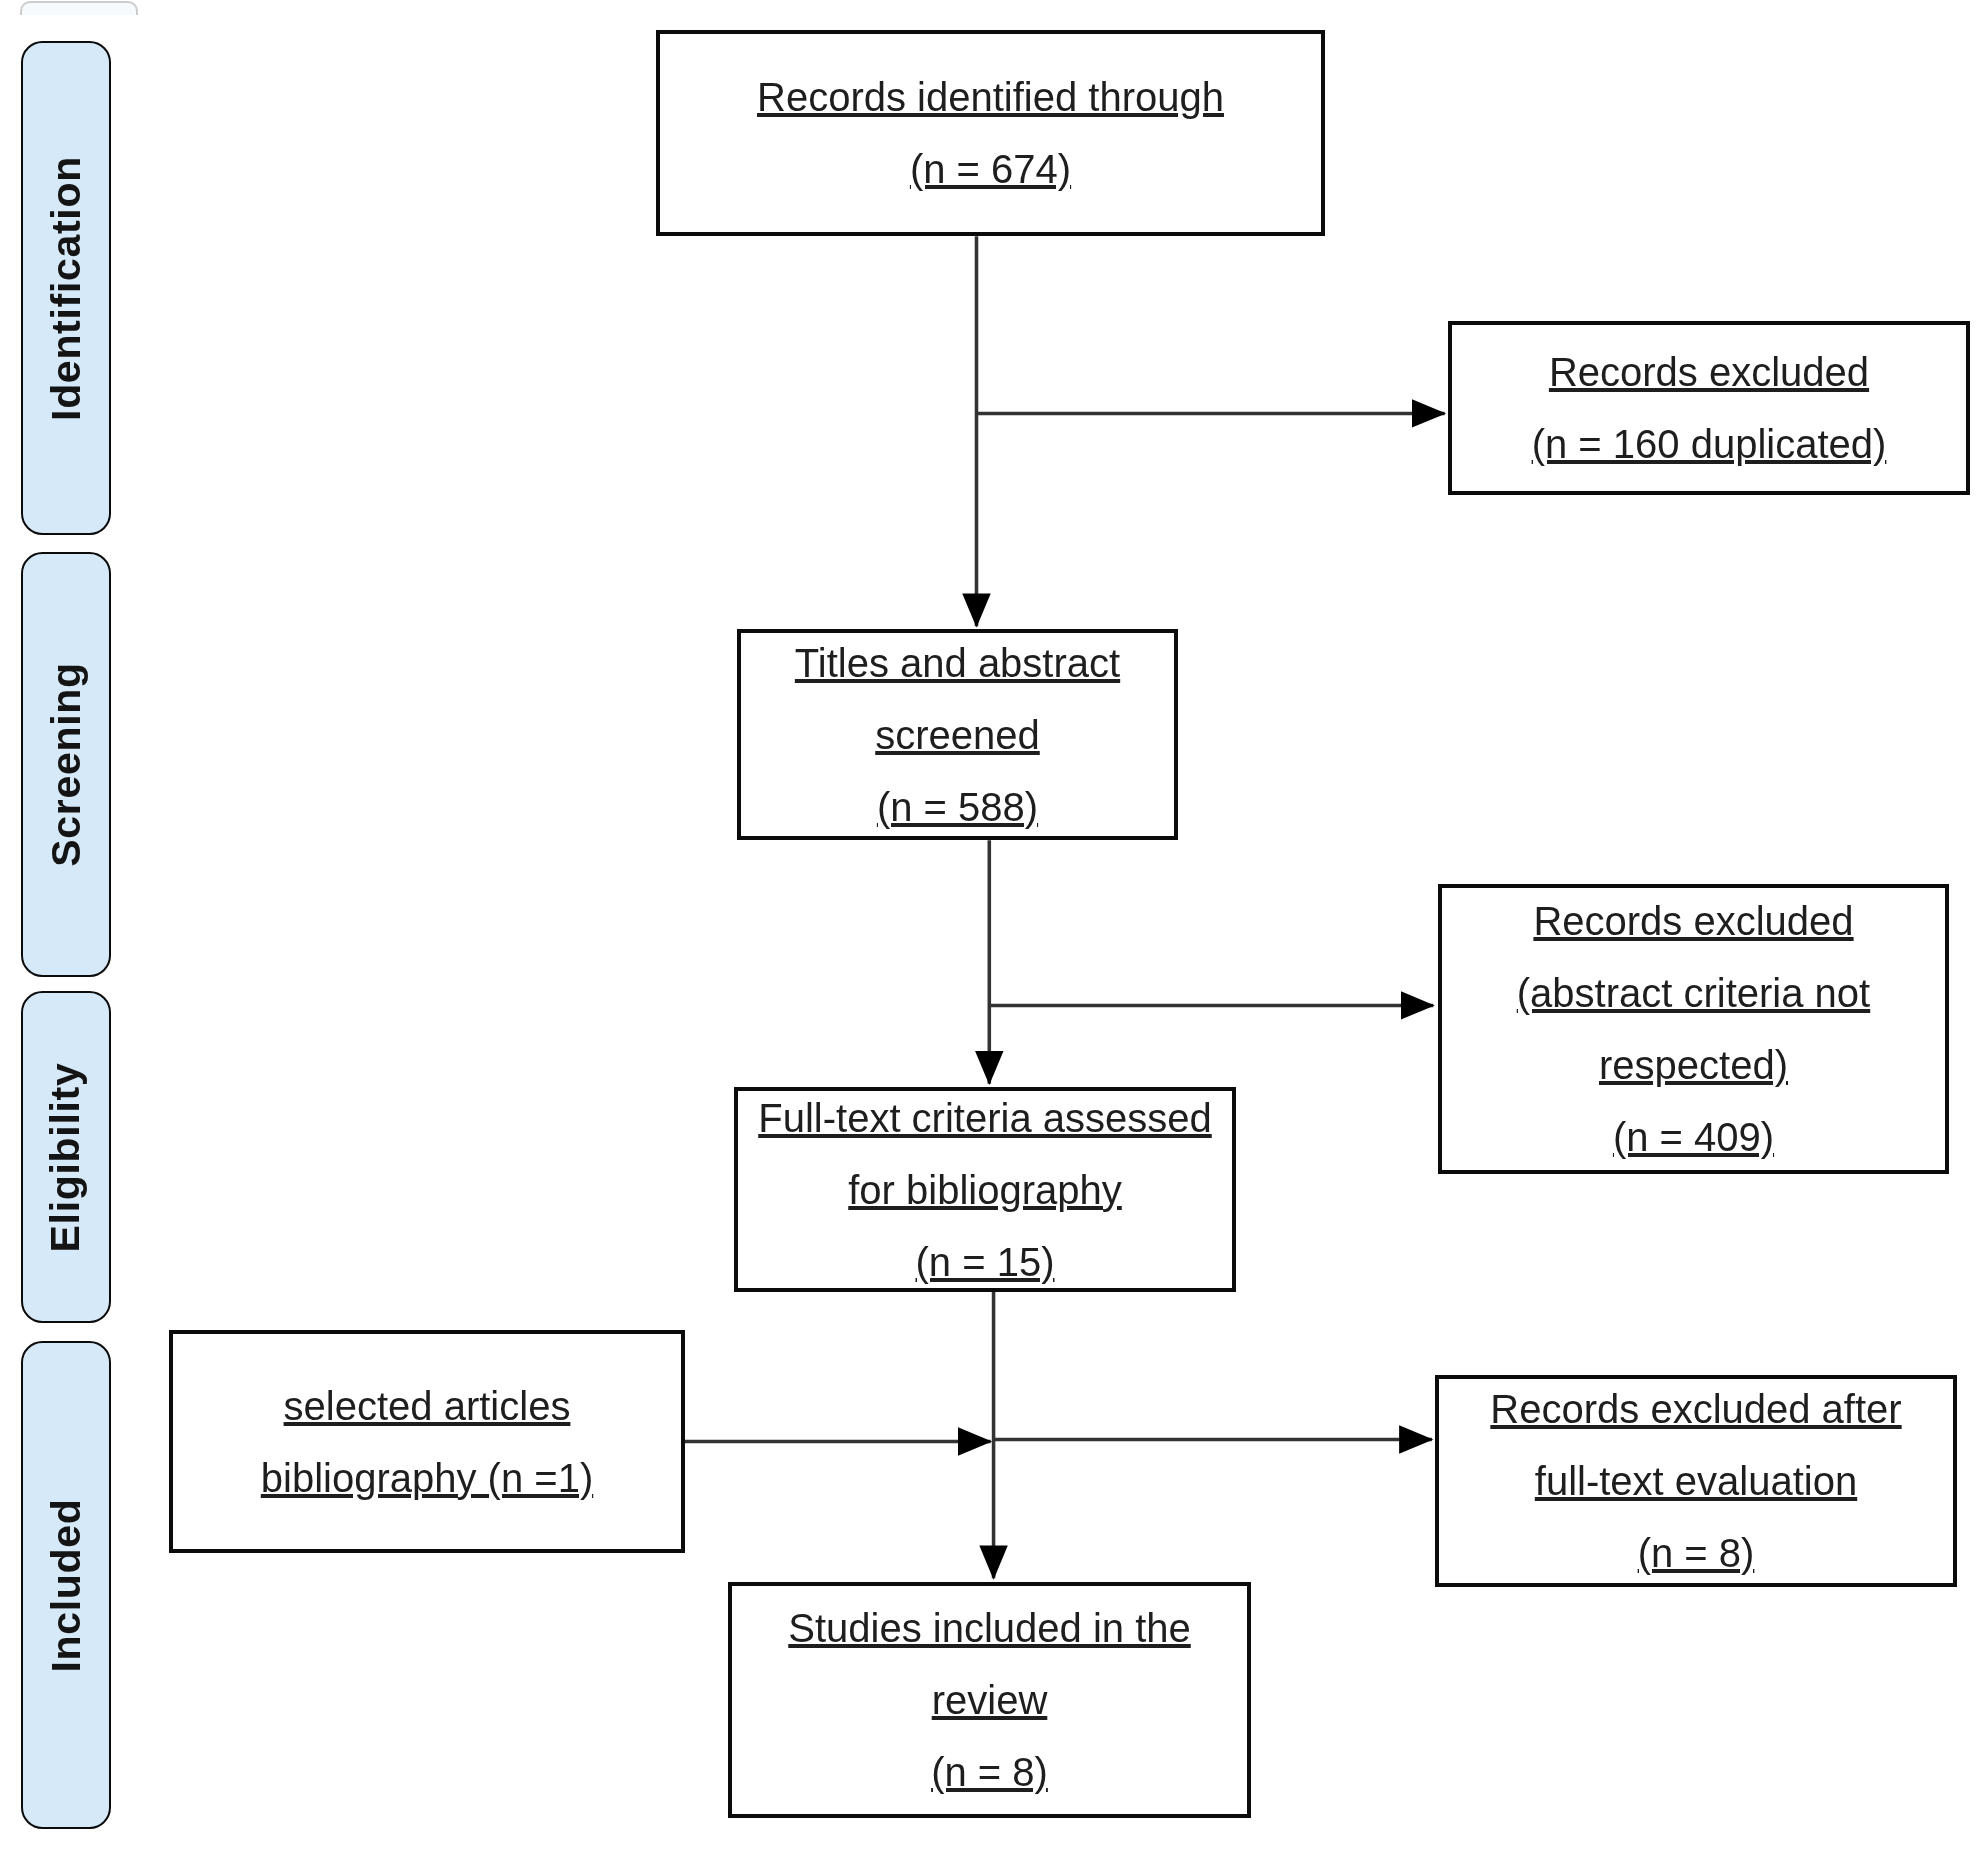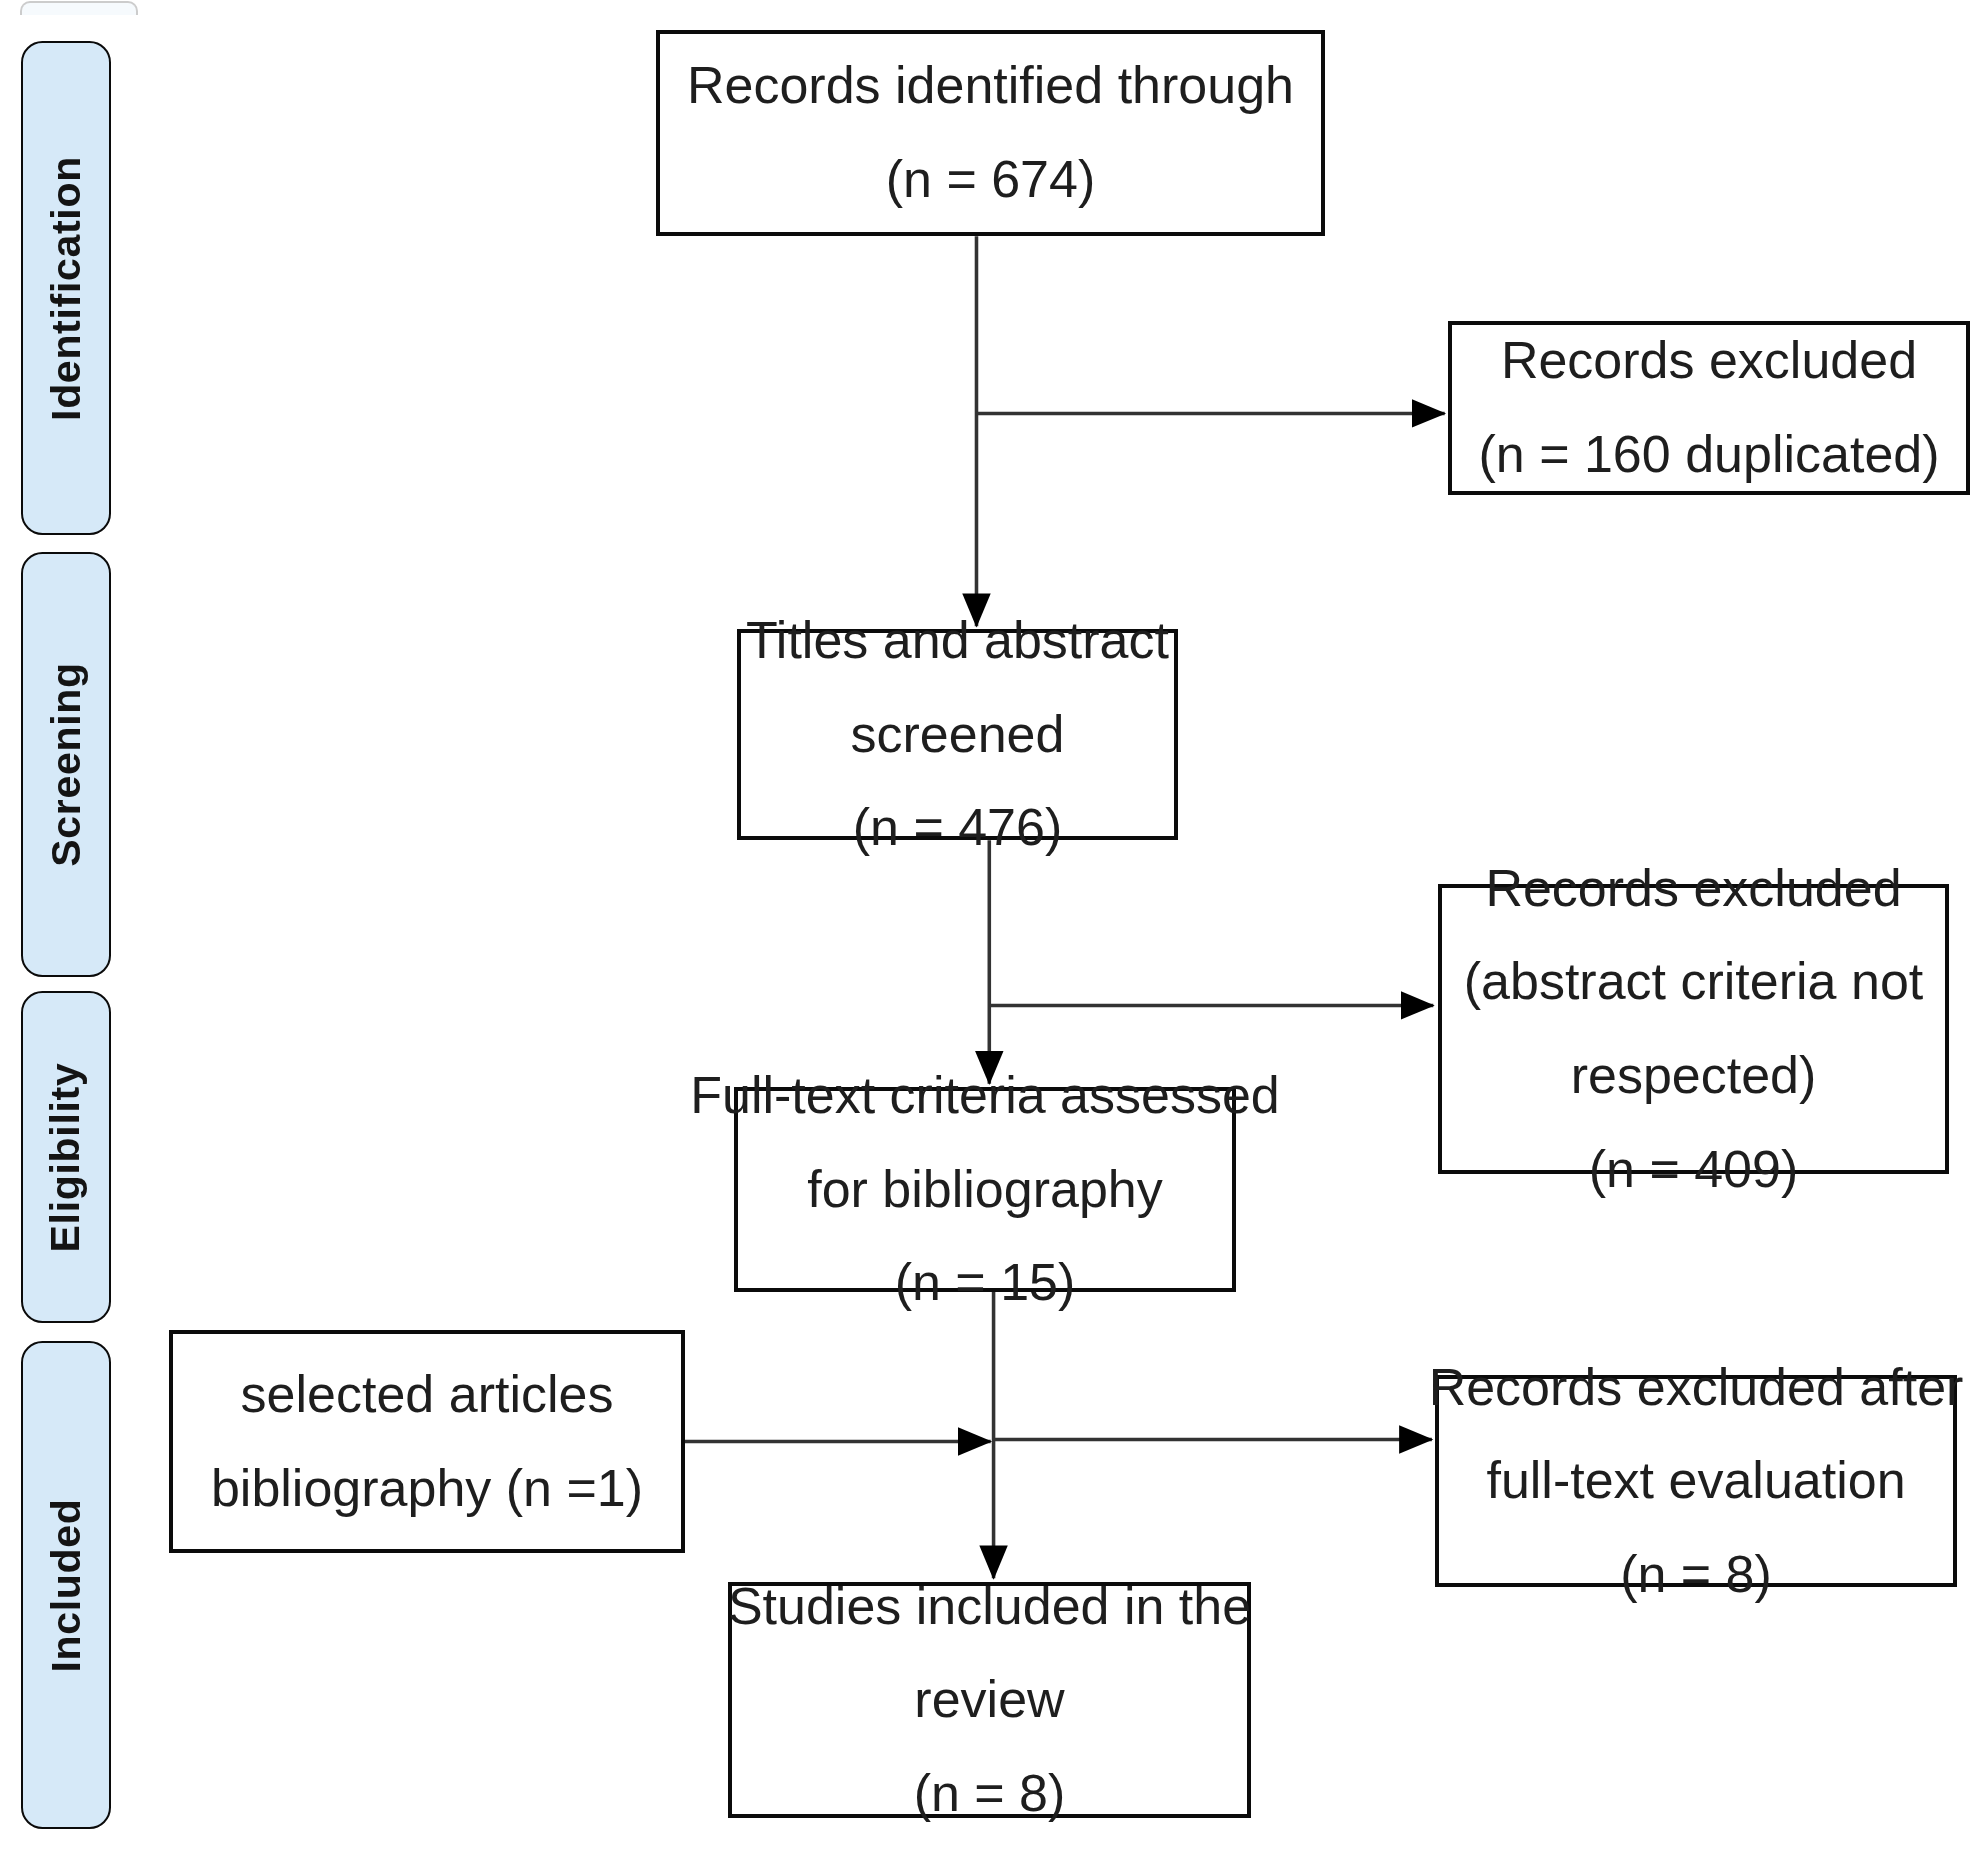--- a/index.html
+++ b/index.html
@@ -56,24 +56,25 @@
     box-sizing: border-box;
     display: flex;
     flex-direction: column;
     align-items: center;
     justify-content: center;
     text-align: center;
     z-index: 2;
   }
   .box .ln {
     display: block;
-    font-size: 52px;
+    font-size: 40px;
     line-height: 1.8;
     color: #1e1e1e;
     white-space: nowrap;
+    text-decoration: underline;
   }
   svg.arrows {
     position: absolute;
     left: 0;
     top: 0;
     z-index: 1;
   }
   svg.arrows line {
     stroke: #333333;
     stroke-width: 5;
@@ -120,21 +121,21 @@
   </div>
 
   <div class="box" style="left:1448px;top:321px;width:522px;height:174px">
     <span class="ln">Records excluded</span>
     <span class="ln">(n = 160 duplicated)</span>
   </div>
 
   <div class="box" style="left:737px;top:629px;width:441px;height:211px">
     <span class="ln">Titles and abstract</span>
     <span class="ln">screened</span>
-    <span class="ln">(n = 476)</span>
+    <span class="ln">(n = 588)</span>
   </div>
 
   <div class="box" style="left:1438px;top:884px;width:511px;height:290px">
     <span class="ln">Records excluded</span>
     <span class="ln">(abstract criteria not</span>
     <span class="ln">respected)</span>
     <span class="ln">(n = 409)</span>
   </div>
 
   <div class="box" style="left:734px;top:1087px;width:502px;height:205px">

